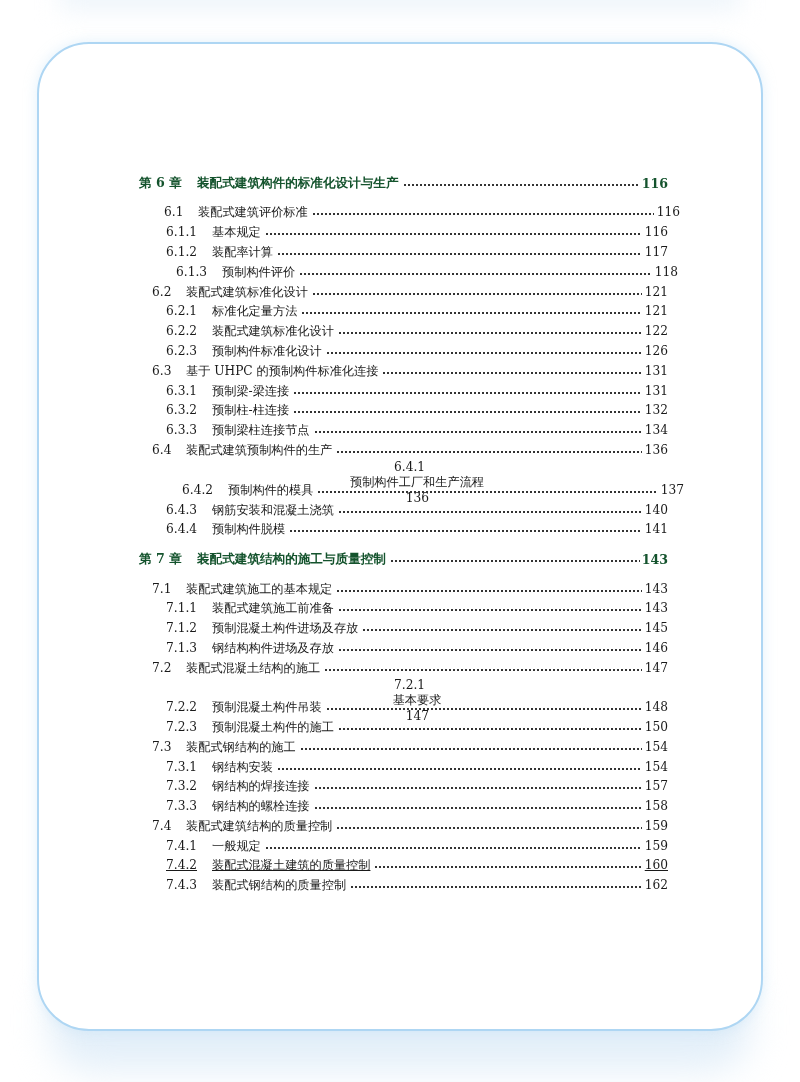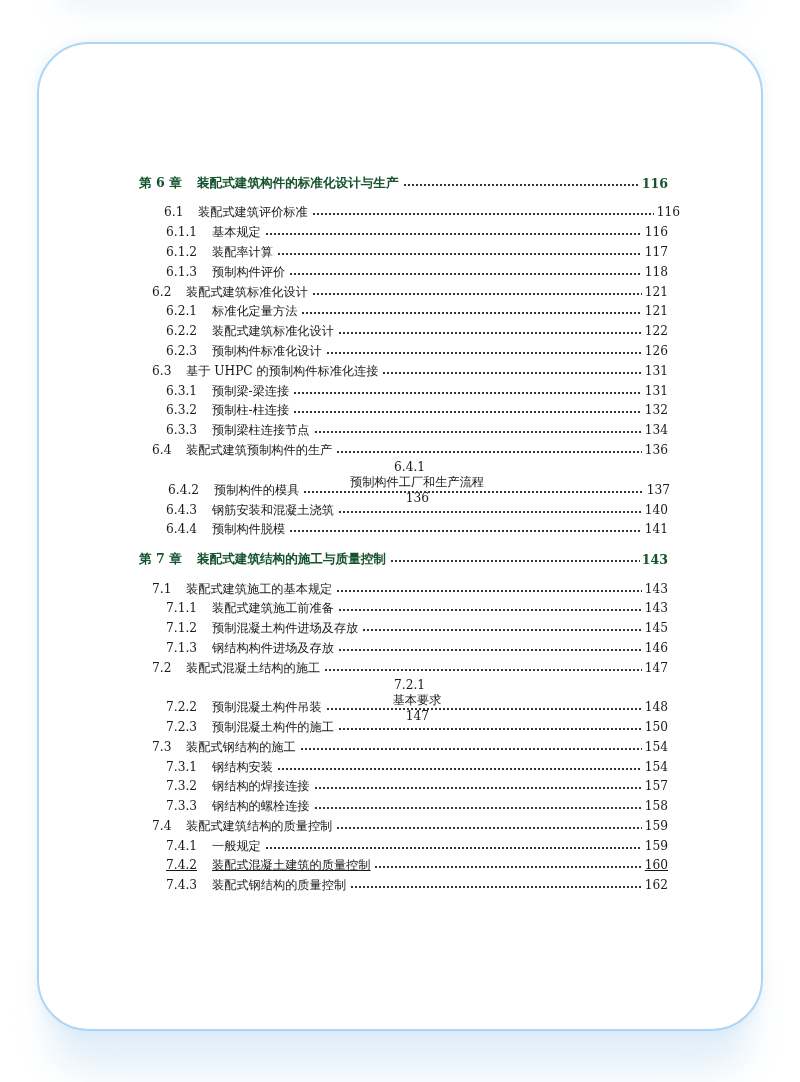--- a/index.html
+++ b/index.html
@@ -65,21 +65,21 @@
       <span class="title">基本规定</span>
       <span class="leader"></span>
       <span class="page">116</span>
     </div>
     <div class="row sub" style="top: 242px; left: 166px; width: 502px;">
       <span class="num">6.1.2</span>
       <span class="title">装配率计算</span>
       <span class="leader"></span>
       <span class="page">117</span>
     </div>
-    <div class="row sub" style="top: 262px; left: 166px; width: 502px;">
+    <div class="row sub" style="top: 262px; left: 176px; width: 502px;">
       <span class="num">6.1.3</span>
       <span class="title">预制构件评价</span>
       <span class="leader"></span>
       <span class="page">118</span>
     </div>
     <div class="row sec" style="top: 282px; left: 152px; width: 516px;">
       <span class="num">6.2</span>
       <span class="title">装配式建筑标准化设计</span>
       <span class="leader"></span>
       <span class="page">121</span>
@@ -131,21 +131,21 @@
       <span class="title">装配式建筑预制构件的生产</span>
       <span class="leader"></span>
       <span class="page">136</span>
     </div>
     <div class="row sub" style="top: 460px; left: 166px; width: 502px; flex-direction: column;">
       <span class="num">6.4.1</span>
       <span class="title">预制构件工厂和生产流程</span>
       <span class="leader"></span>
       <span class="page">136</span>
     </div>
-    <div class="row sub" style="top: 480px; left: 168px; width: 502px; justify-content: center;">
+    <div class="row sub" style="top: 480px; left: 182px; width: 502px; justify-content: center;">
       <span class="num">6.4.2</span>
       <span class="title">预制构件的模具</span>
       <span class="leader"></span>
       <span class="page">137</span>
     </div>
     <div class="row sub" style="top: 500px; left: 166px; width: 502px;">
       <span class="num">6.4.3</span>
       <span class="title">钢筋安装和混凝土浇筑</span>
       <span class="leader"></span>
       <span class="page">140</span>

